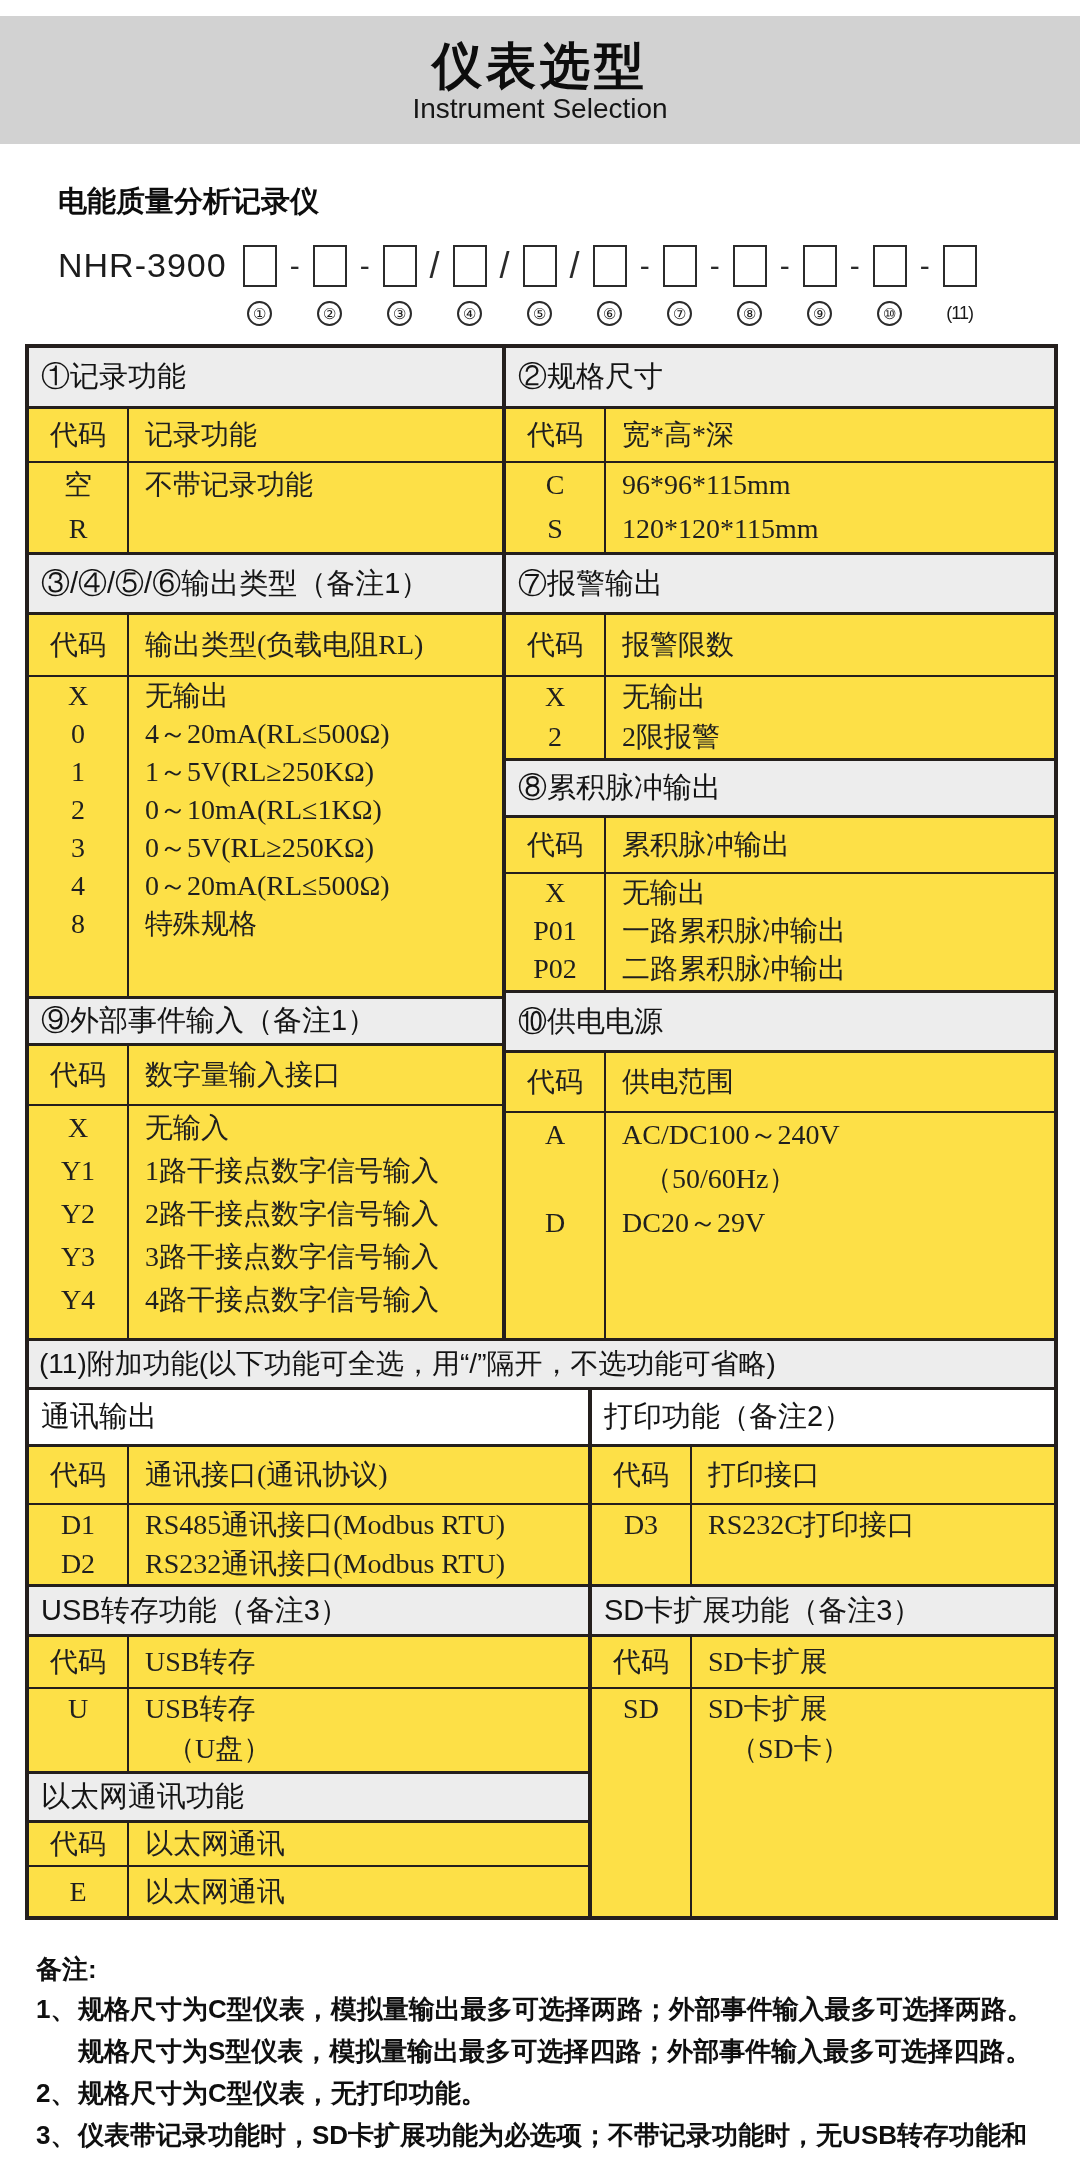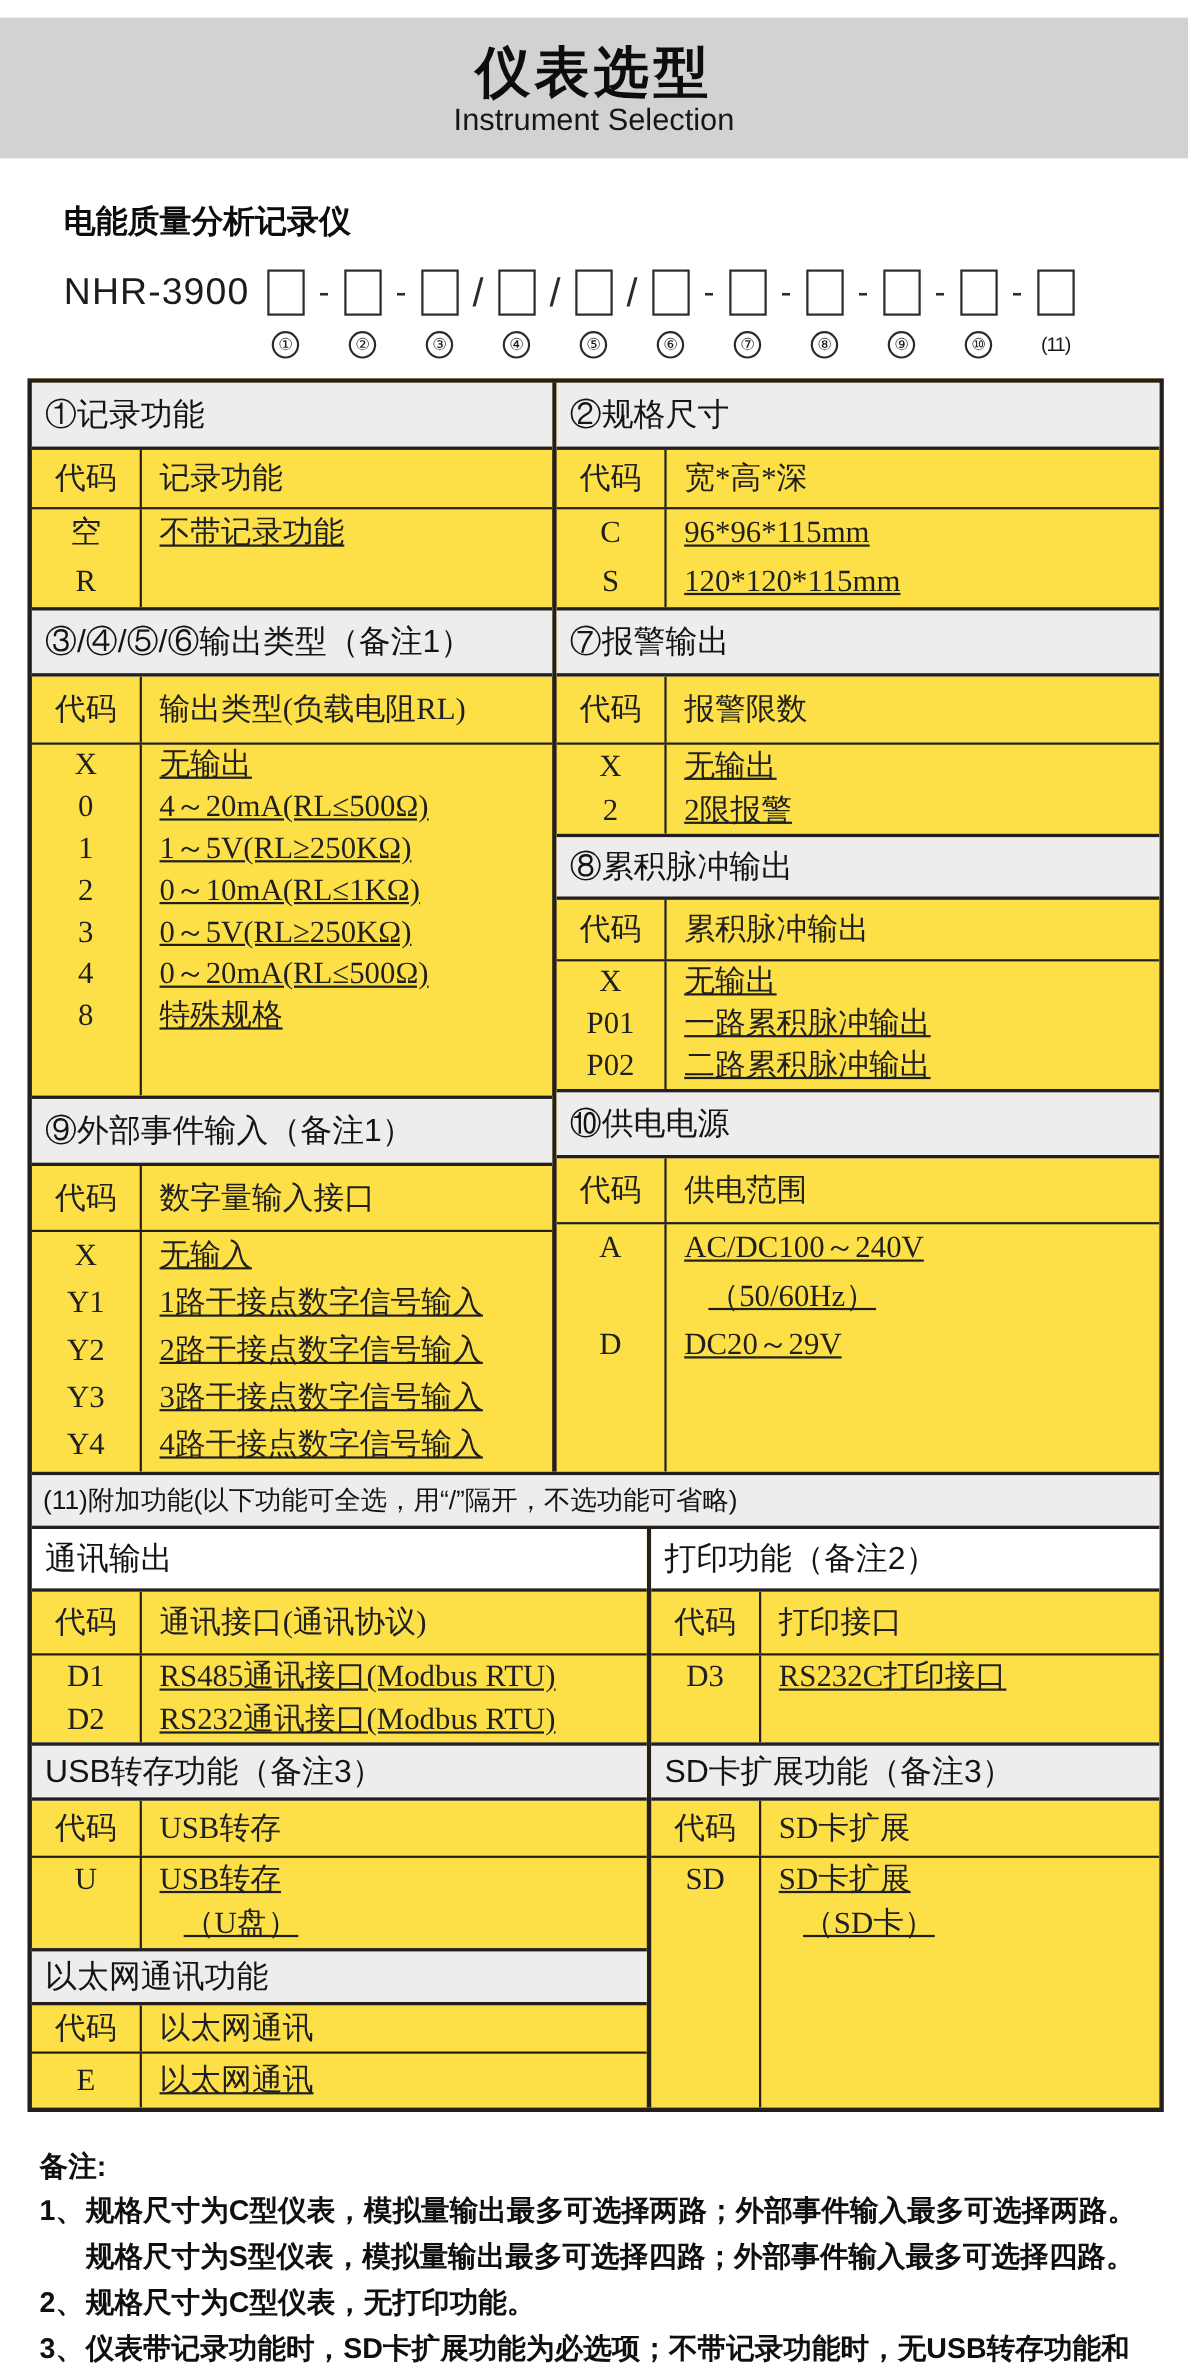--- a/index.html
+++ b/index.html
@@ -53,40 +53,40 @@
   .sec-content{flex:1;display:flex;flex-direction:column;min-height:0;overflow:hidden;
     font-family:"Liberation Serif","DejaVu Serif",serif;font-size:28px;color:#1f1f1f;}
   .chead-row{display:flex;border-bottom:2px solid #241f1d;flex:none;box-sizing:border-box;height:56px;}
   .chead-code{width:100px;flex:none;border-right:2px solid #241f1d;display:flex;align-items:center;justify-content:center;box-sizing:border-box;}
   .chead-desc{flex:1;display:flex;align-items:center;padding-left:16px;}
   .body-row{flex:1;display:flex;min-height:0;}
   .body-code{width:100px;flex:none;border-right:2px solid #241f1d;display:flex;flex-direction:column;box-sizing:border-box;}
   .body-desc{flex:1;display:flex;flex-direction:column;min-width:0;}
   .line{height:42px;line-height:42px;flex:none;white-space:nowrap;}
   .body-code .line{text-align:center;}
-  .body-desc .line{padding-left:16px;text-decoration:underline;}
+  .body-desc .line{padding-left:16px;}
   .body-desc .line.cont{padding-left:38px;}
   
   .sec-rec{height:204px;}   .sec-rec .chead-row{height:54px;}  .sec-rec .line{height:44px;line-height:44px;}
   .sec-out{height:444px;}   .sec-out .sec-head{height:63px;}   .sec-out .chead-row{height:62px;} .sec-out .line{height:38px;line-height:38px;}
-  .sec-ext .sec-head{height:64px;} .sec-ext .chead-row{height:60px;} .sec-ext .line{height:43px;line-height:43px;}
+  .sec-ext .sec-head{height:50px;} .sec-ext .chead-row{height:60px;} .sec-ext .line{height:43px;line-height:43px;}
   .sec-size{height:204px;}  .sec-size .chead-row{height:54px;} .sec-size .line{height:44px;line-height:44px;}
   .sec-alarm{height:206px;} .sec-alarm .sec-head{height:63px;} .sec-alarm .chead-row{height:62px;} .sec-alarm .line{height:40px;line-height:40px;}
   .sec-pulse{height:232px;} .sec-pulse .sec-head{height:60px;} .sec-pulse .chead-row{height:56px;} .sec-pulse .line{height:38px;line-height:38px;}
   .sec-power .sec-head{height:63px;} .sec-power .chead-row{height:60px;} .sec-power .line{height:44px;line-height:44px;}
   .sec-comm{height:194px;}  .sec-comm .sec-head{height:57px;}  .sec-comm .chead-row{height:58px;} .sec-comm .line{height:39px;line-height:39px;}
   .sec-usb{height:187px;}   .sec-usb .sec-head{height:53px;}   .sec-usb .chead-row{height:52px;}  .sec-usb .line{height:40px;line-height:40px;}
   .sec-eth .sec-head{height:52px;} .sec-eth .chead-row{height:44px;} .sec-eth .line{height:50px;line-height:50px;}
   .sec-print{height:194px;border-radius:29px;} .sec-print .sec-head{height:57px;} .sec-print .chead-row{height:58px;} .sec-print .line{height:40px;line-height:40px;}
   .sec-sd .sec-head{height:53px;} .sec-sd .chead-row{height:52px;} .sec-sd .line{height:40px;line-height:40px;}
   
   .extra-header{
     flex:none;height:52px;background:#ededed;border-top:3px solid #241f1d;border-bottom:3px solid #241f1d;
     display:flex;align-items:center;padding-left:10px;box-sizing:border-box;
-    font-size:24px;color:#141414;white-space:nowrap;
+    font-size:28px;color:#141414;white-space:nowrap;
   }
   
   .notes{margin:30px 40px 0 36px;font-size:26px;font-weight:bold;color:#0f0f0f;}
   .notes-label{line-height:38px;}
   .note-item{display:flex;align-items:flex-start;}
   .note-num{width:42px;flex:none;line-height:42px;}
   .note-lines{flex:1;}
   .note-line{line-height:42px;}
 </style>
 </head>

